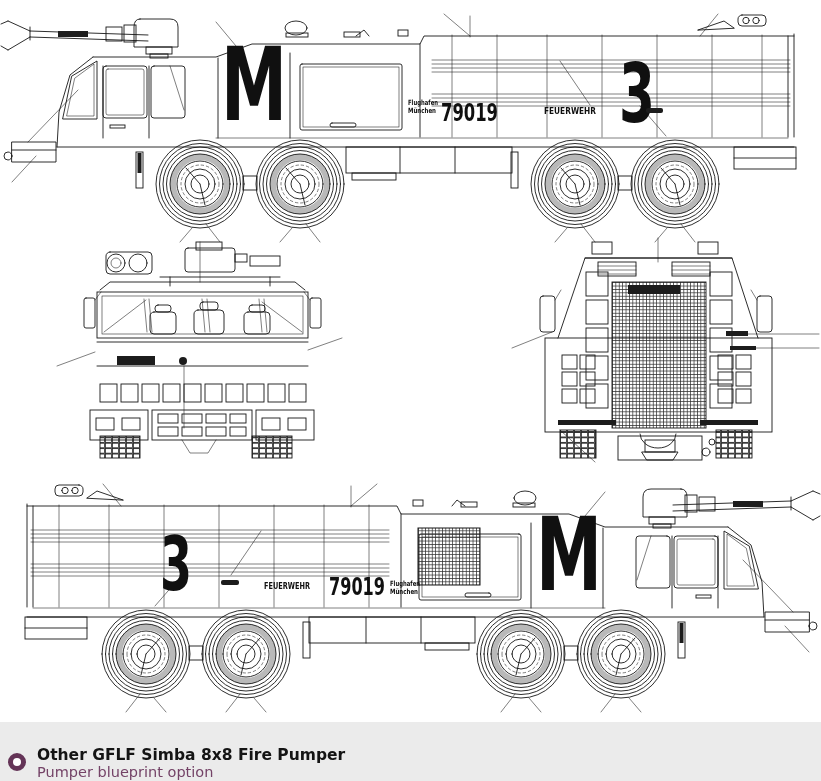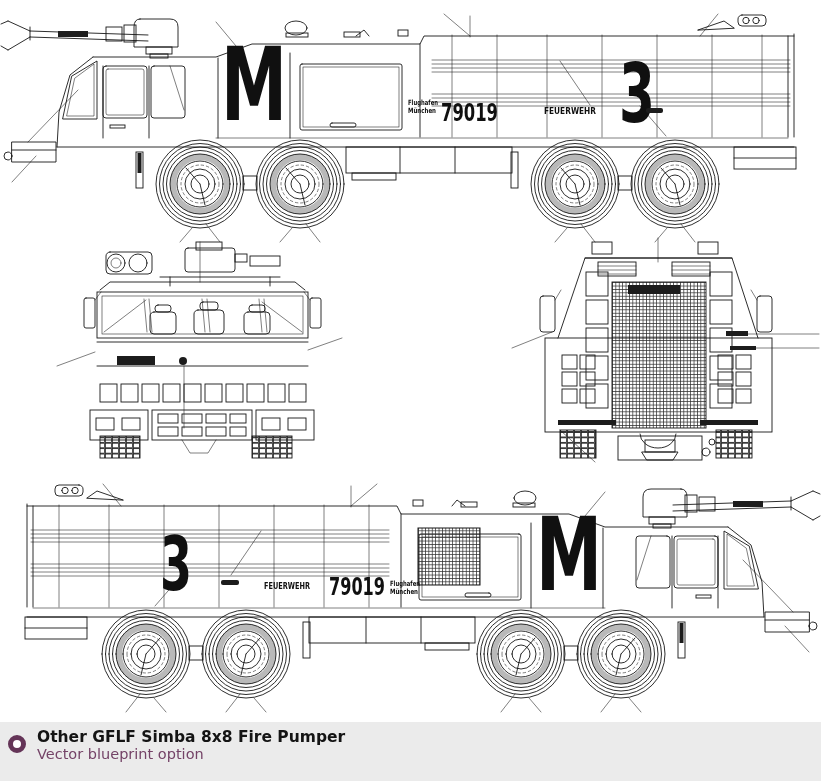--- a/index.html
+++ b/index.html
@@ -9,21 +9,21 @@
 
   
   .ln{fill:none;stroke:#161616;stroke-width:.9;stroke-linecap:round;}
   .tn{fill:none;stroke:#161616;stroke-width:.55;}
   .dk{fill:#1c1c1c;stroke:none;}
   .gr{fill:none;stroke:#b9b9b9;stroke-width:6;}
   .mark{font-family:"DejaVu Sans", sans-serif;font-weight:bold;fill:#101010;stroke:none;}
 
   
   .footer{position:absolute;left:0;top:722px;width:821px;height:59px;background:#ebebeb;
-          box-sizing:border-box;display:flex;align-items:flex-start;padding:6px 0 0 8px;}
+          box-sizing:border-box;display:flex;align-items:flex-start;padding:24px 0 0 8px;}
   .ring{flex:0 0 auto;width:8px;height:8px;border:5px solid #643457;border-radius:50%;
         background:#ffffff;margin:7px 11px 0 0;}
   .cap{display:flex;flex-direction:column;}
   .cap .title{font-size:15.5px;font-weight:bold;color:#141414;line-height:18px;}
   .cap .subtitle{font-size:14.5px;color:#744367;line-height:17px;}
 </style>
 </head>
 <body>
 
 <div class="stage">
@@ -295,17 +295,17 @@
     <text class="mark" x="390" y="586" font-size="7.2" textLength="30" lengthAdjust="spacingAndGlyphs">Flughafen</text>
     <text class="mark" x="390" y="594" font-size="7.2" textLength="28" lengthAdjust="spacingAndGlyphs">München</text>
     <rect x="221" y="580" width="18" height="5" rx="2" class="dk"></rect>
   </g>
 </svg>
 
   <div class="footer">
     <span class="ring"></span>
     <div class="cap">
       <div class="title">Other GFLF Simba 8x8 Fire Pumper</div>
-      <div class="subtitle">Vector blueprint option</div>
+      <div class="subtitle">Pumper blueprint option</div>
     </div>
   </div>
 
 </div>
 
 </body></html>

